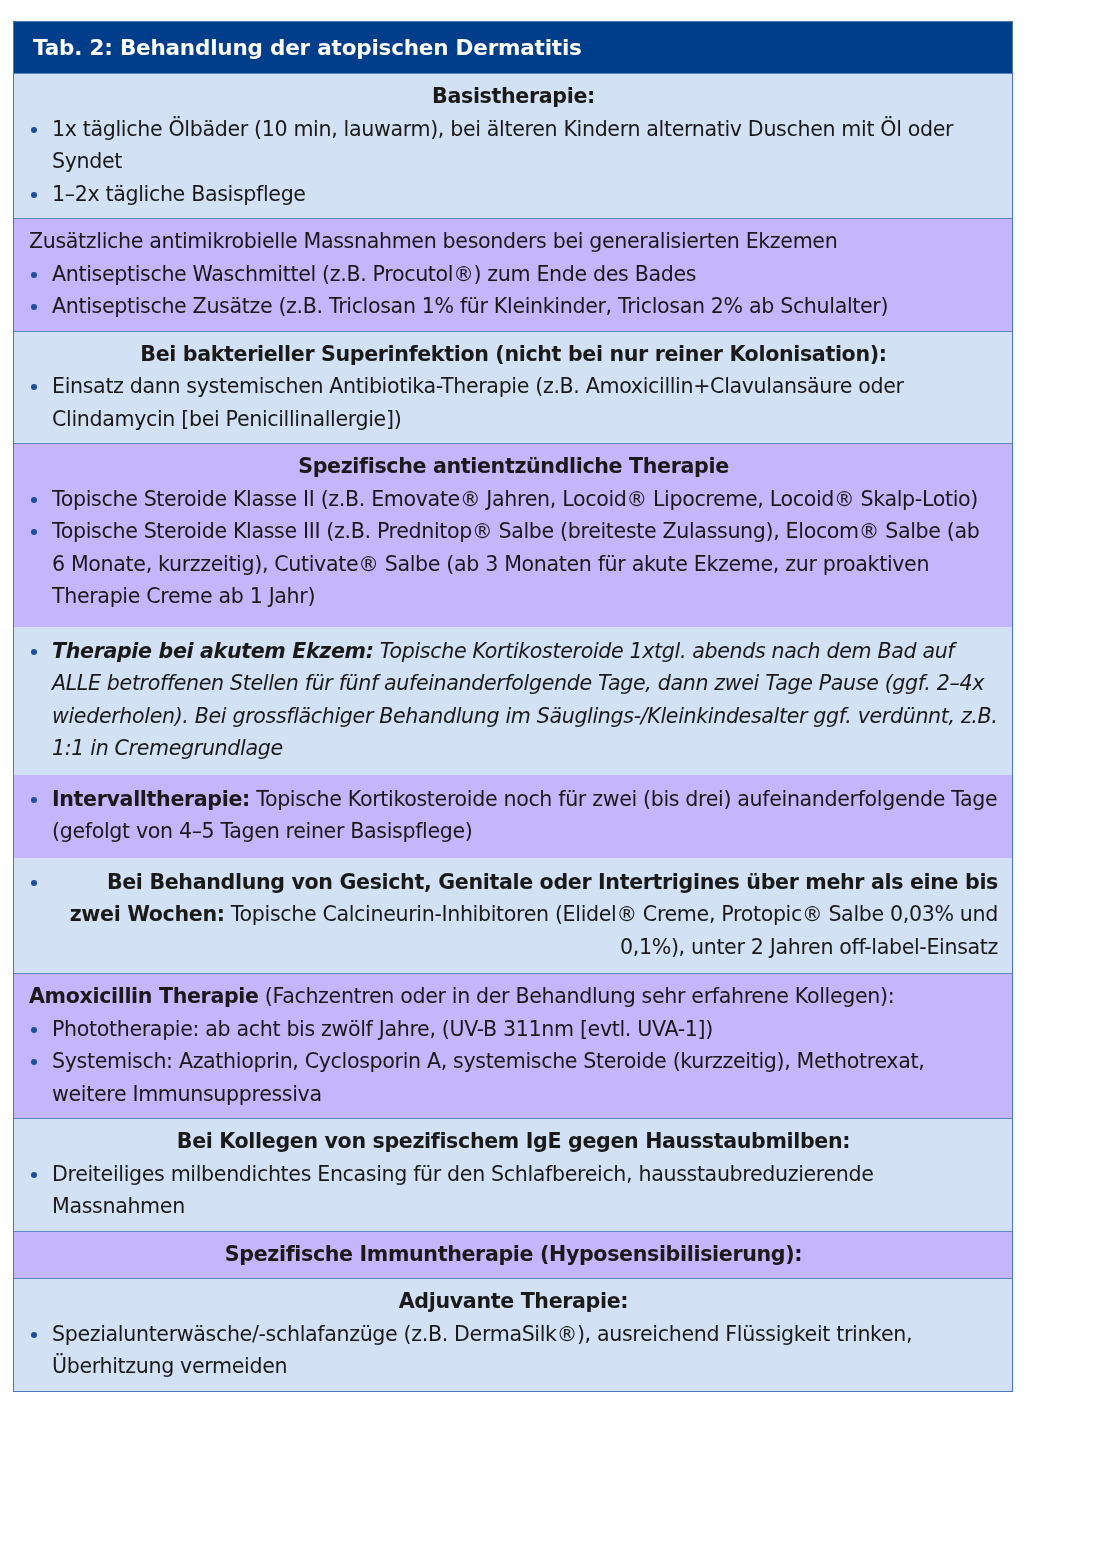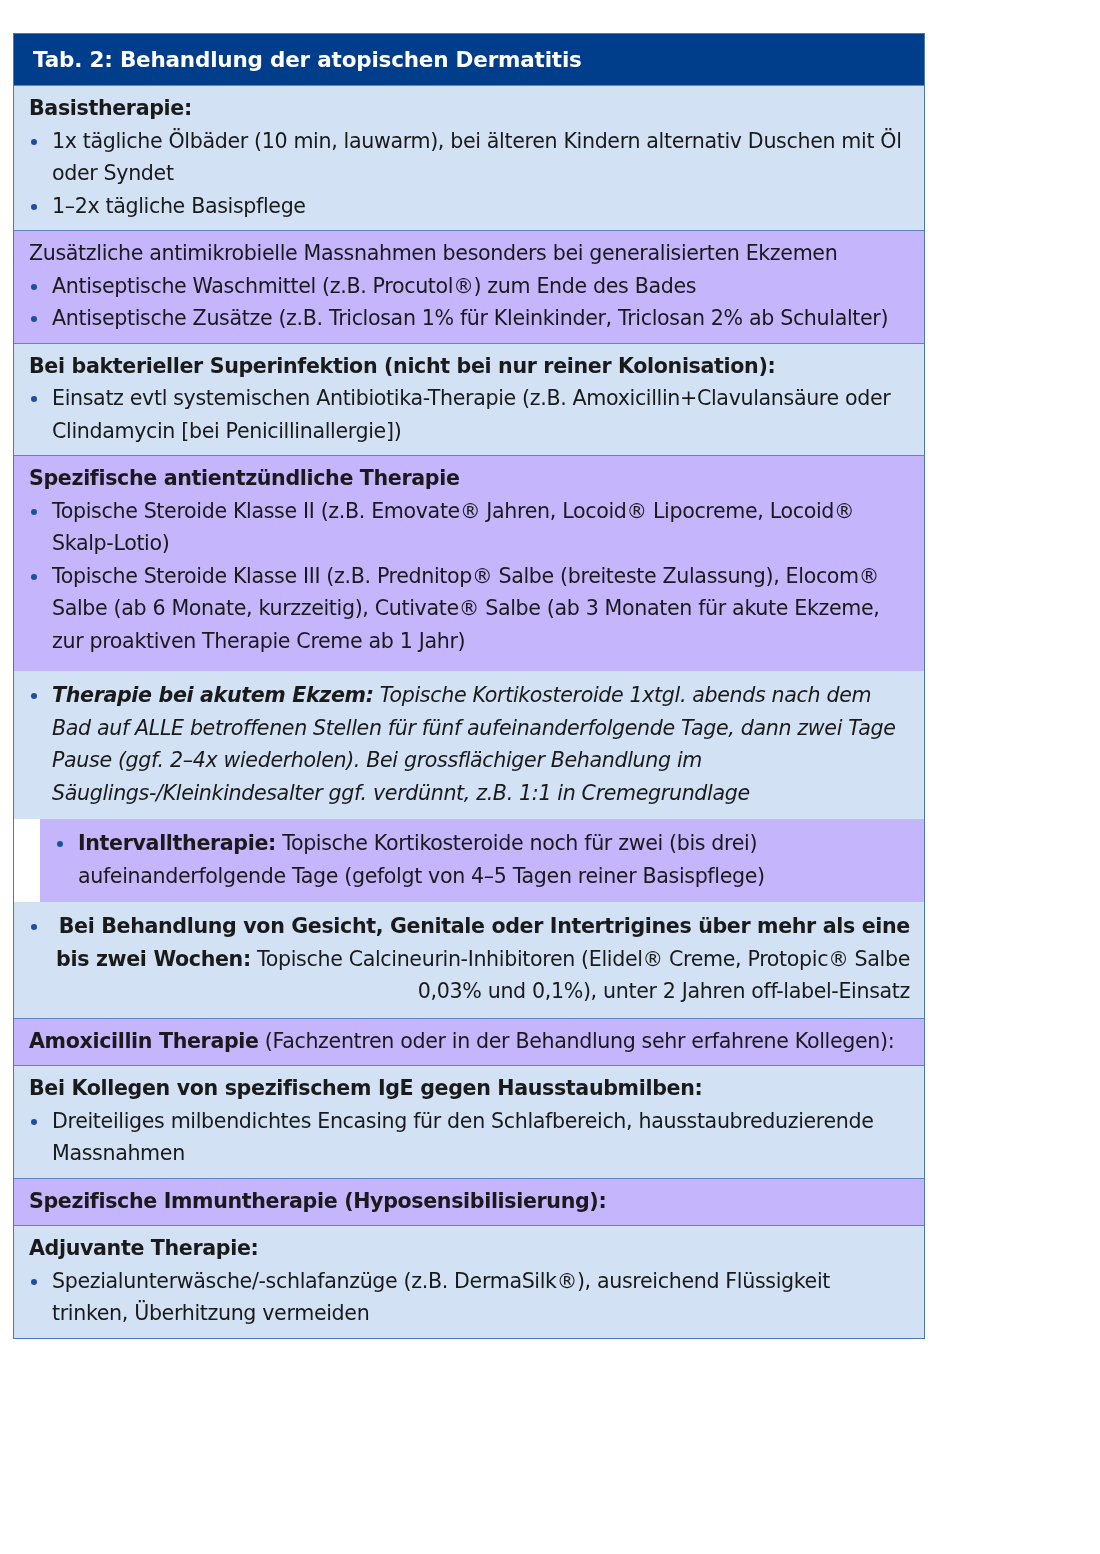--- a/index.html
+++ b/index.html
@@ -1,24 +1,24 @@
 <!DOCTYPE html>
 <html><head>
 <meta charset="utf-8">
 <style>
   html, body { margin: 0; padding: 0; background: #ffffff; }
   body { width: 1100px; height: 1554px; position: relative; font-family: "DejaVu Sans", sans-serif; color: #1a1a1a; }
-  .table { position: absolute; left: 13px; top: 33px; width: 912px; border: 1.5px solid #4a78b8; box-sizing: border-box; }
+  .table { position: absolute; left: 13px; top: 21px; width: 1000px; border: 1.5px solid #4a78b8; box-sizing: border-box; }
   .header { background: #003d8a; color: #ffffff; font-weight: bold; font-size: 21.5px; height: 51px; line-height: 51px; padding-left: 19px; letter-spacing: -0.2px; }
   .section { border-top: 1.5px solid #5d87c2; }
   .section:first-of-type { border-top: none; }
   .band { padding: 6px 14px 8px 15px; font-size: 20.6px; line-height: 32.5px; letter-spacing: -0.35px; }
   .dark { background: #d3e1f4; }
   .light { background: #c4b5fd; }
-  .title { font-weight: bold; }
+  .title { font-weight: bold; text-align: center; }
   ul { list-style: none; margin: 0; padding: 0; }
   li { position: relative; padding-left: 23px; }
   li::before { content: ""; position: absolute; left: 2px; top: 14px; width: 6px; height: 6px; border-radius: 50%; background: #1d4f9c; }
   .b { font-weight: bold; }
 </style>
 </head>
 <body>
 
 <div class="table">
   <div class="header">Tab. 2: Behandlung der atopischen Dermatitis</div>
@@ -35,51 +35,55 @@
     <div>Zusätzliche antimikrobielle Massnahmen besonders bei generalisierten Ekzemen</div>
     <ul>
       <li>Antiseptische Waschmittel (z.B. Procutol®) zum Ende des Bades</li>
       <li>Antiseptische Zusätze (z.B. Triclosan 1% für Kleinkinder, Triclosan 2% ab Schulalter)</li>
     </ul>
   </div>
 
   <div class="section band dark">
     <div class="title">Bei bakterieller Superinfektion (nicht bei nur reiner Kolonisation):</div>
     <ul>
-      <li>Einsatz evtl systemischen Antibiotika-Therapie (z.B. Amoxicillin+Clavulansäure oder Clindamycin [bei Penicillinallergie])</li>
+      <li>Einsatz dann systemischen Antibiotika-Therapie (z.B. Amoxicillin+Clavulansäure oder Clindamycin [bei Penicillinallergie])</li>
     </ul>
   </div>
 
   <div class="section">
     <div class="band light" style="padding-bottom:14px;">
       <div class="title">Spezifische antientzündliche Therapie</div>
       <ul>
         <li>Topische Steroide Klasse II (z.B. Emovate® Jahren, Locoid® Lipocreme, Locoid® Skalp-Lotio)</li>
         <li>Topische Steroide Klasse III (z.B. Prednitop® Salbe (breiteste Zulassung), Elocom® Salbe (ab 6 Monate, kurzzeitig), Cutivate® Salbe (ab 3 Monaten für akute Ekzeme, zur proaktiven Therapie Creme ab 1 Jahr)</li>
       </ul>
     </div>
     <div class="band dark" style="padding-top:8px;padding-bottom:10px;font-style:italic;">
       <ul>
         <li><span class="b">Therapie bei akutem Ekzem:</span><span> Topische Kortikosteroide 1xtgl. abends nach dem Bad auf ALLE betroffenen Stellen für fünf aufeinanderfolgende Tage, dann zwei Tage Pause (ggf. 2–4x wiederholen). Bei grossflächiger Behandlung im Säuglings-/Kleinkindesalter ggf. verdünnt, z.B. 1:1 in Cremegrundlage</span></li>
       </ul>
     </div>
-    <div class="band light" style="padding-top:8px;padding-bottom:10px;margin-left:26px;">
+    <div class="band light" style="padding-top:8px;padding-bottom:10px;">
       <ul>
         <li><span class="b">Intervalltherapie:</span><span> Topische Kortikosteroide noch für zwei (bis drei) aufeinanderfolgende Tage (gefolgt von 4–5 Tagen reiner Basispflege)</span></li>
       </ul>
     </div>
     <div class="band dark" style="padding-top:8px;padding-bottom:10px;text-align:right;">
       <ul>
         <li><span class="b">Bei Behandlung von Gesicht, Genitale oder Intertrigines über mehr als eine bis zwei Wochen:</span><span> Topische Calcineurin-Inhibitoren (Elidel® Creme, Protopic® Salbe 0,03% und 0,1%), unter 2 Jahren off-label-Einsatz</span></li>
       </ul>
     </div>
   </div>
 
   <div class="section band light">
     <div><span class="title">Amoxicillin Therapie</span><span> (Fachzentren oder in der Behandlung sehr erfahrene Kollegen):</span></div>
+    <ul>
+      <li>Phototherapie: ab acht bis zwölf Jahre, (UV-B 311nm [evtl. UVA-1])</li>
+      <li>Systemisch: Azathioprin, Cyclosporin A, systemische Steroide (kurzzeitig), Methotrexat, weitere Immunsuppressiva</li>
+    </ul>
   </div>
 
   <div class="section band dark">
     <div class="title">Bei Kollegen von spezifischem IgE gegen Hausstaubmilben:</div>
     <ul>
       <li>Dreiteiliges milbendichtes Encasing für den Schlafbereich, hausstaubreduzierende Massnahmen</li>
     </ul>
   </div>
 
   <div class="section band light">

